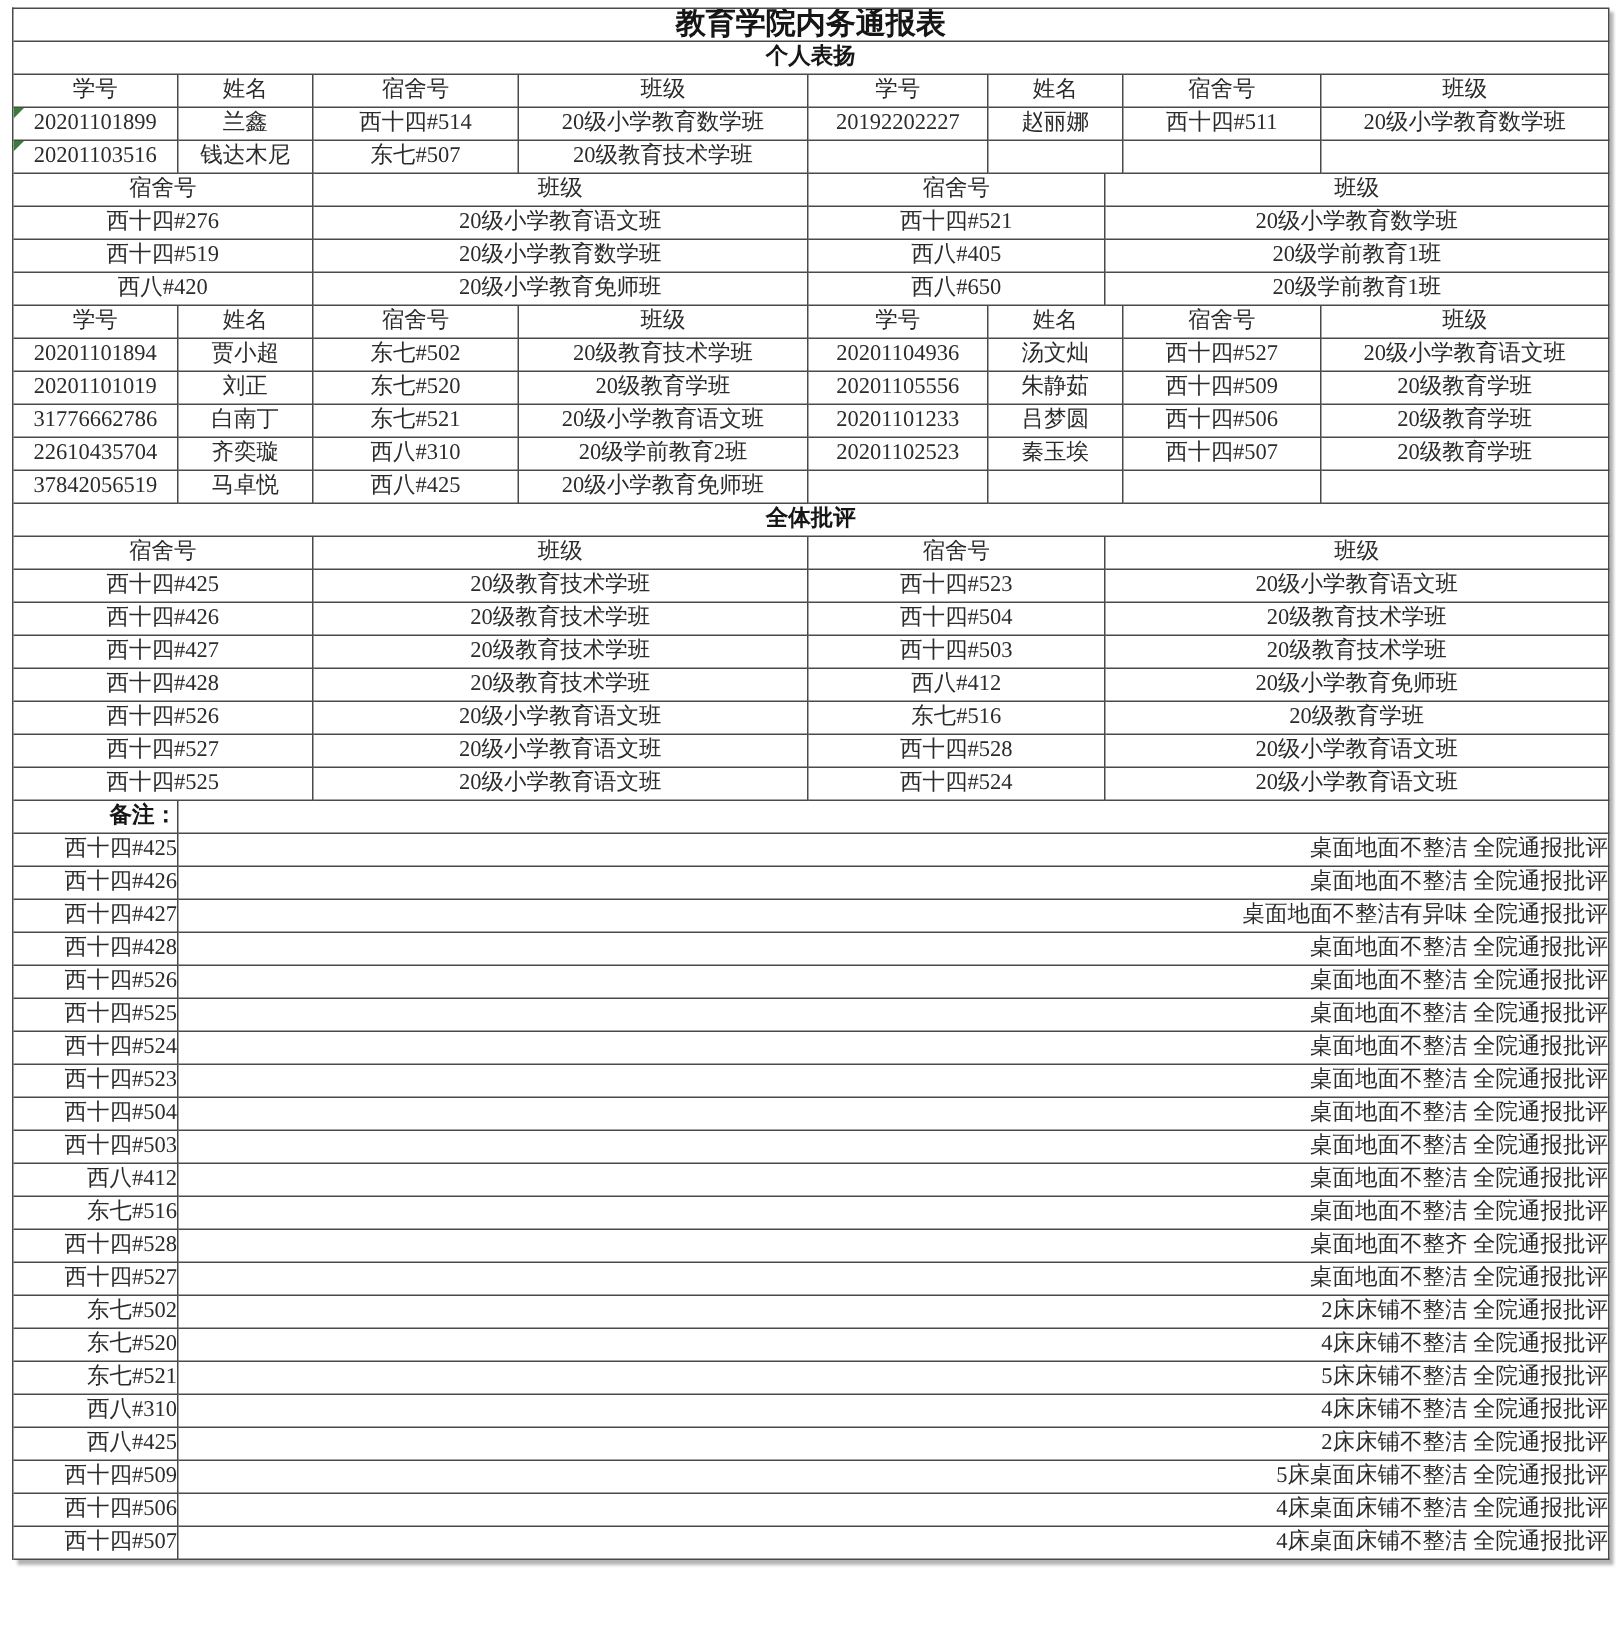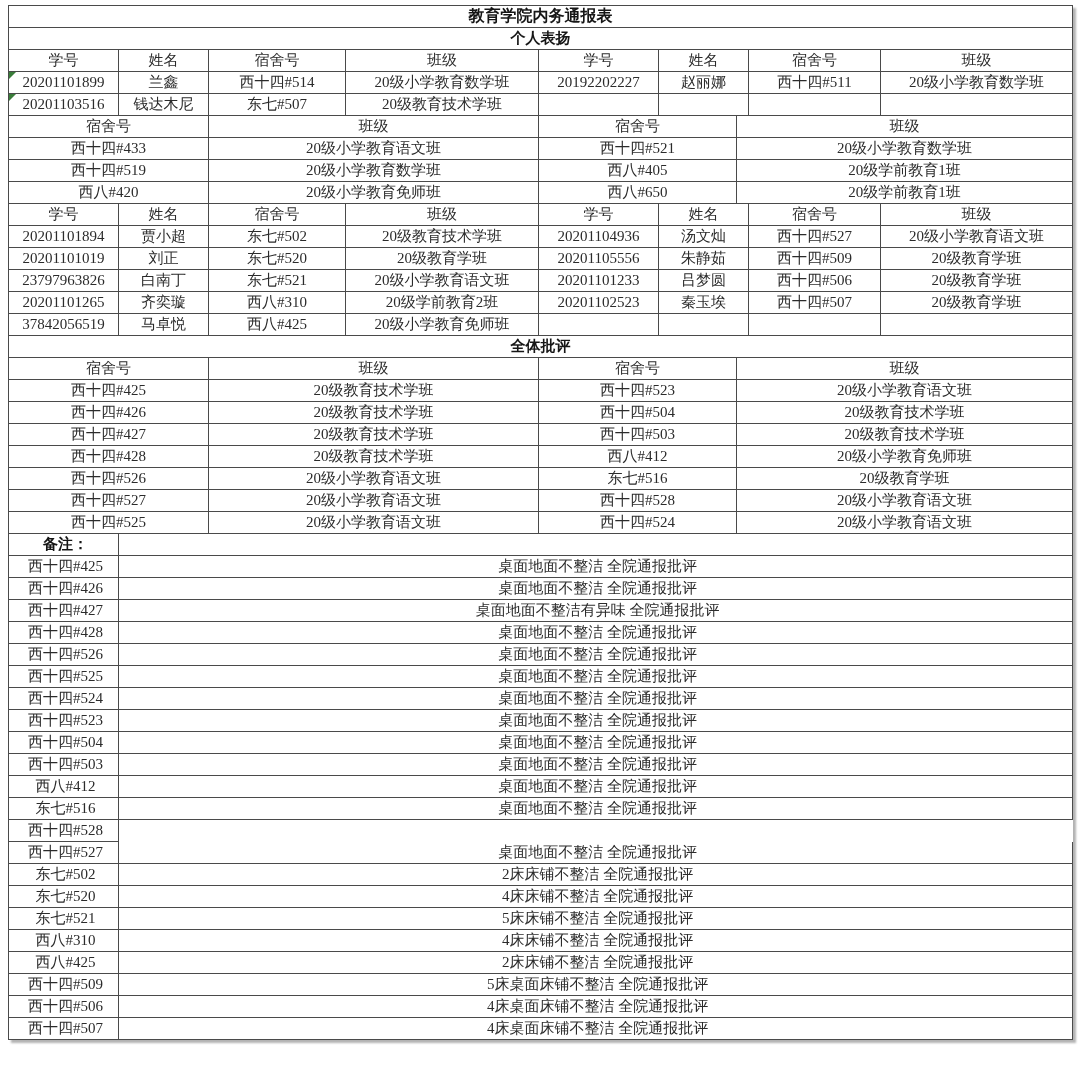--- a/index.html
+++ b/index.html
@@ -12,22 +12,22 @@
   }
   .row{display:flex;height:22px;box-sizing:border-box;}
   .cell{
     box-sizing:border-box;height:22px;line-height:20px;flex:0 0 auto;
     border-right:1px solid var(--b);border-bottom:1px solid var(--b);
     font-size:15px;color:var(--txt);text-align:center;
     overflow:hidden;white-space:nowrap;position:relative;
   }
   .full{width:1064px;}
   .bold{font-weight:bold;color:#161616;}
-  .leftal{text-align:center;padding-left:4px;}
-  .title-row{font-size:16px;font-family:Liberation Serif, serif;}
+  .leftal{text-align:right;padding-left:4px;}
+  .title-row{font-size:20px;font-family:Liberation Serif, serif;}
   .tri{
     position:absolute;left:0;top:0;width:0;height:0;
     border-top:7px solid #3a7d3a;border-right:7px solid transparent;
   }
 </style>
 </head>
 <body>
 
 <div class="sheet">
   <div class="row">
@@ -67,21 +67,21 @@
         <div class="cell" style="width: 132px;"></div>
         <div class="cell" style="width: 192px;"></div>
       </div>
       <div class="row">
         <div class="cell" style="width: 200px;">宿舍号</div>
         <div class="cell" style="width: 330px;">班级</div>
         <div class="cell" style="width: 198px;">宿舍号</div>
         <div class="cell" style="width: 336px;">班级</div>
       </div>
       <div class="row">
-        <div class="cell" style="width: 200px;">西十四#433</div>
+        <div class="cell" style="width: 200px;">西十四#276</div>
         <div class="cell" style="width: 330px;">20级小学教育语文班</div>
         <div class="cell" style="width: 198px;">西十四#521</div>
         <div class="cell" style="width: 336px;">20级小学教育数学班</div>
       </div>
       <div class="row">
         <div class="cell" style="width: 200px;">西十四#519</div>
         <div class="cell" style="width: 330px;">20级小学教育数学班</div>
         <div class="cell" style="width: 198px;">西八#405</div>
         <div class="cell" style="width: 336px;">20级学前教育1班</div>
       </div>
@@ -115,31 +115,31 @@
         <div class="cell" style="width: 110px;">20201101019</div>
         <div class="cell" style="width: 90px;">刘正</div>
         <div class="cell" style="width: 137px;">东七#520</div>
         <div class="cell" style="width: 193px;">20级教育学班</div>
         <div class="cell" style="width: 120px;">20201105556</div>
         <div class="cell" style="width: 90px;">朱静茹</div>
         <div class="cell" style="width: 132px;">西十四#509</div>
         <div class="cell" style="width: 192px;">20级教育学班</div>
       </div>
       <div class="row">
-        <div class="cell" style="width: 110px;">23797963826</div>
+        <div class="cell" style="width: 110px;">31776662786</div>
         <div class="cell" style="width: 90px;">白南丁</div>
         <div class="cell" style="width: 137px;">东七#521</div>
         <div class="cell" style="width: 193px;">20级小学教育语文班</div>
         <div class="cell" style="width: 120px;">20201101233</div>
         <div class="cell" style="width: 90px;">吕梦圆</div>
         <div class="cell" style="width: 132px;">西十四#506</div>
         <div class="cell" style="width: 192px;">20级教育学班</div>
       </div>
       <div class="row">
-        <div class="cell" style="width: 110px;">20201101265</div>
+        <div class="cell" style="width: 110px;">22610435704</div>
         <div class="cell" style="width: 90px;">齐奕璇</div>
         <div class="cell" style="width: 137px;">西八#310</div>
         <div class="cell" style="width: 193px;">20级学前教育2班</div>
         <div class="cell" style="width: 120px;">20201102523</div>
         <div class="cell" style="width: 90px;">秦玉埃</div>
         <div class="cell" style="width: 132px;">西十四#507</div>
         <div class="cell" style="width: 192px;">20级教育学班</div>
       </div>
       <div class="row">
         <div class="cell" style="width: 110px;">37842056519</div>
@@ -249,20 +249,21 @@
       <div class="row">
         <div class="cell leftal" style="width: 110px;">西八#412</div>
         <div class="cell leftal" style="width: 954px;">桌面地面不整洁 全院通报批评</div>
       </div>
       <div class="row">
         <div class="cell leftal" style="width: 110px;">东七#516</div>
         <div class="cell leftal" style="width: 954px;">桌面地面不整洁 全院通报批评</div>
       </div>
       <div class="row">
         <div class="cell leftal" style="width: 110px;">西十四#528</div>
+        <div class="cell leftal" style="width: 954px;">桌面地面不整齐 全院通报批评</div>
       </div>
       <div class="row">
         <div class="cell leftal" style="width: 110px;">西十四#527</div>
         <div class="cell leftal" style="width: 954px;">桌面地面不整洁 全院通报批评</div>
       </div>
       <div class="row">
         <div class="cell leftal" style="width: 110px;">东七#502</div>
         <div class="cell leftal" style="width: 954px;">2床床铺不整洁 全院通报批评</div>
       </div>
       <div class="row">

